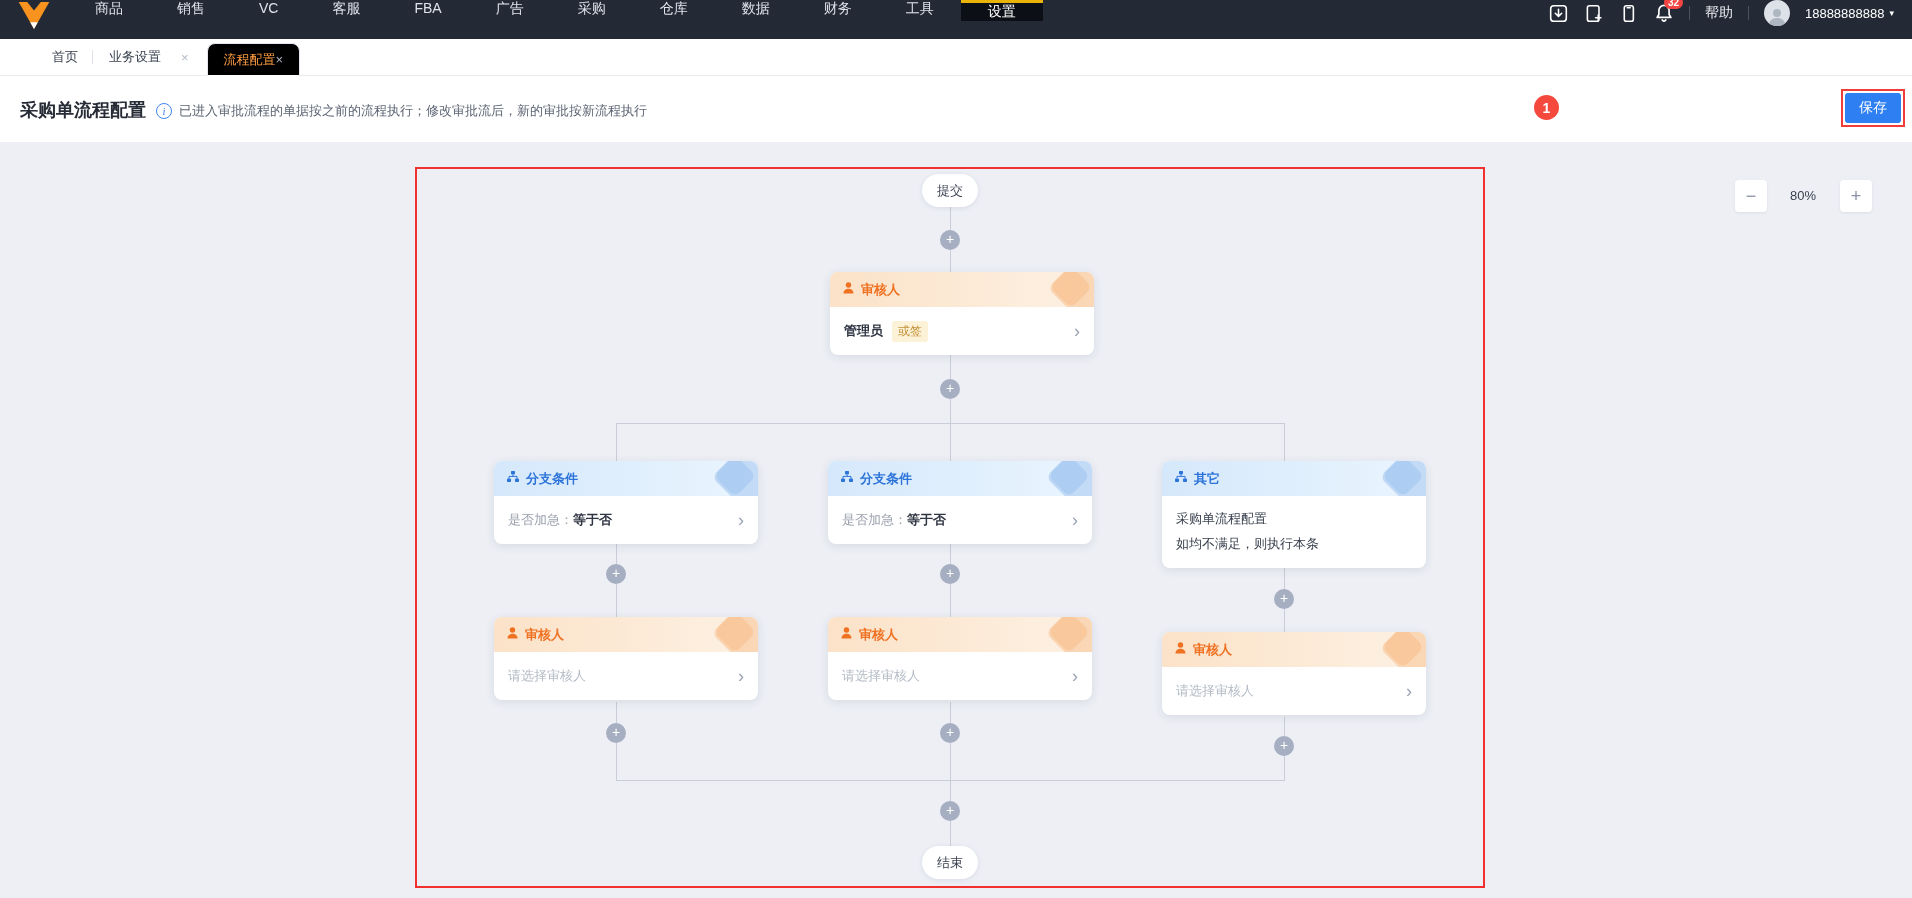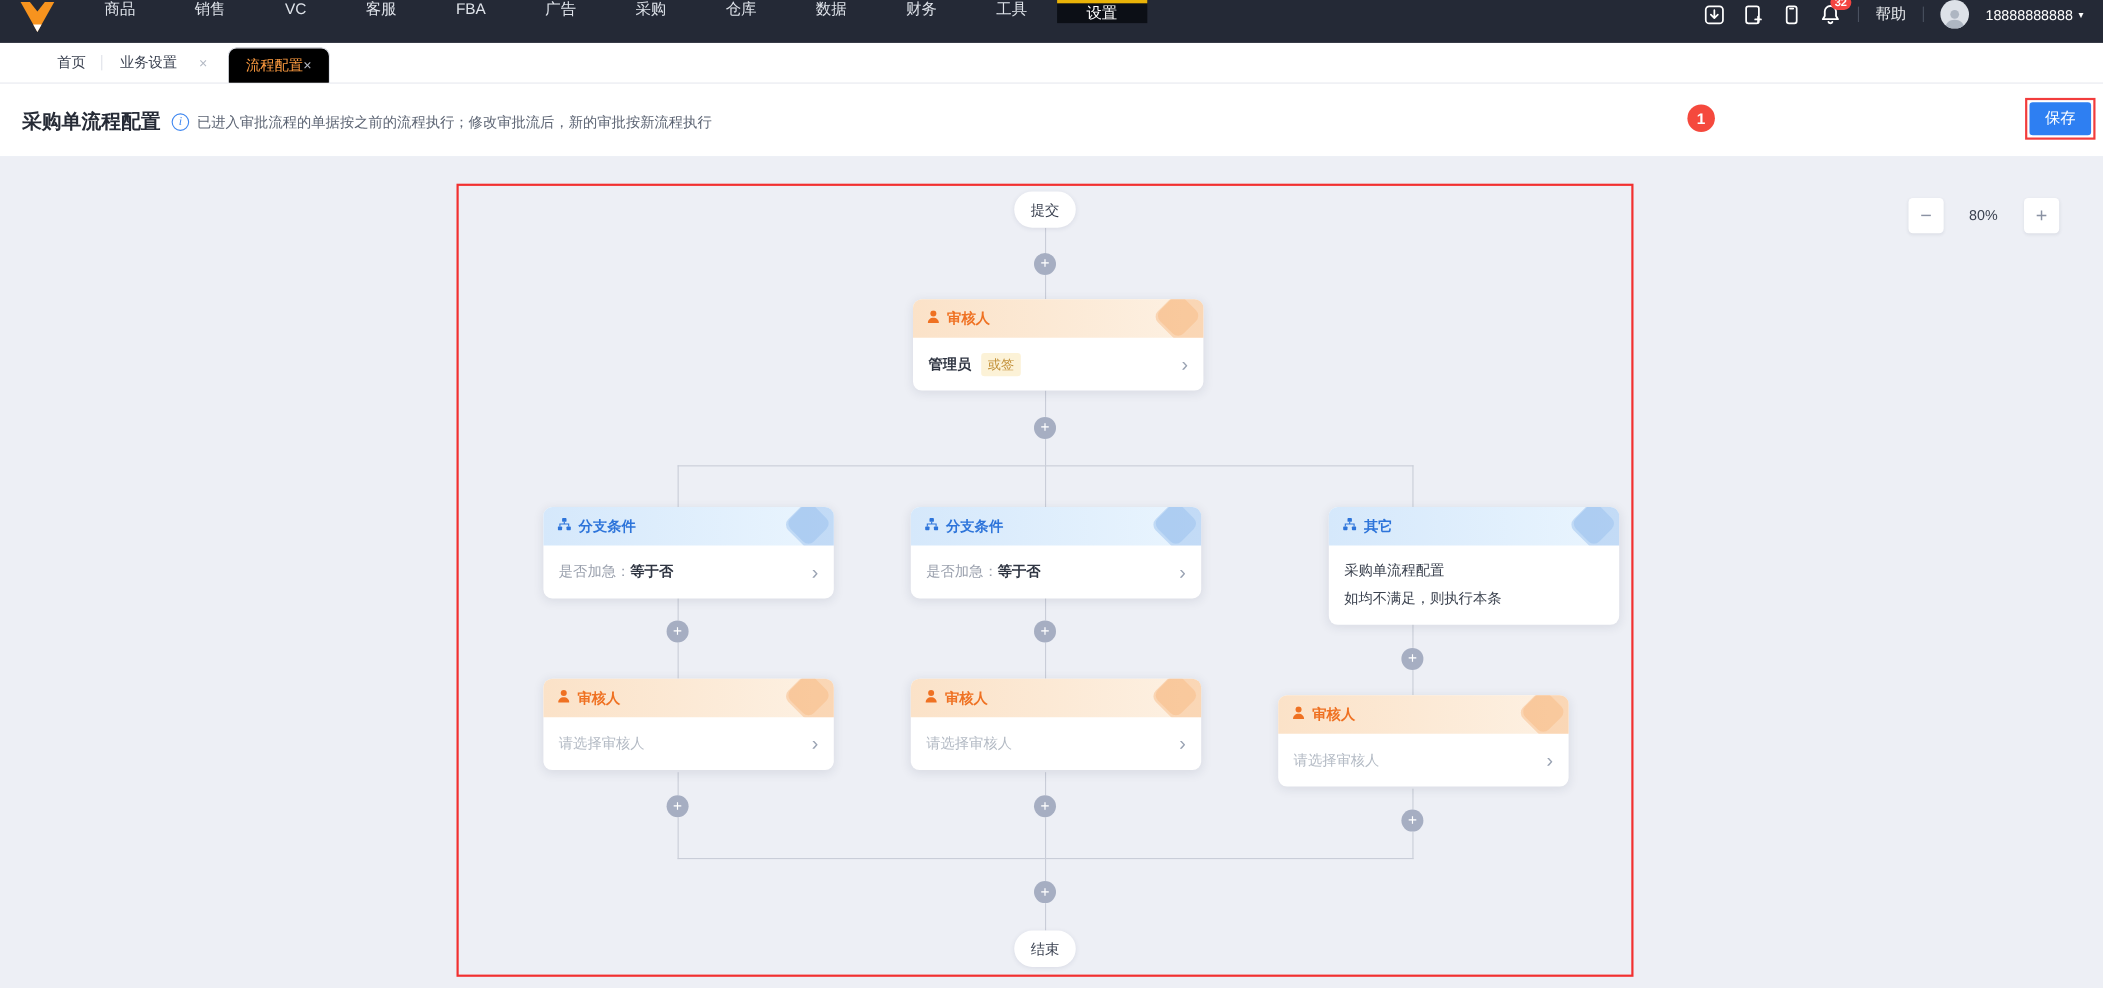--- a/index.html
+++ b/index.html
@@ -274,21 +274,21 @@
       <span class="deco1"></span>
       <span class="deco2"></span>
     </div>
     <div class="card-body">
       <span class="cond-label">是否加急：</span>
       <span class="cond-value">等于否</span>
       <span class="chevron">›</span>
     </div>
   </div>
 
-  <div class="card" style="left:1208px; top:461px;">
+  <div class="card" style="left:1162px; top:461px;">
     <div class="card-header hd-blue">
       <span>
         <svg width="12" height="12" viewBox="0 0 12 12">
             <rect x="4" y="0" width="4" height="3.4" rx="0.8" fill="#2d74da"></rect>
             <rect x="0" y="7.6" width="4" height="3.4" rx="0.8" fill="#2d74da"></rect>
             <rect x="8" y="7.6" width="4" height="3.4" rx="0.8" fill="#2d74da"></rect>
             <path d="M6 3.4v2M2 7.6V5.4h8v2.2" stroke="#2d74da" fill="none"></path>
           </svg>
       </span>
       <span>其它</span>

